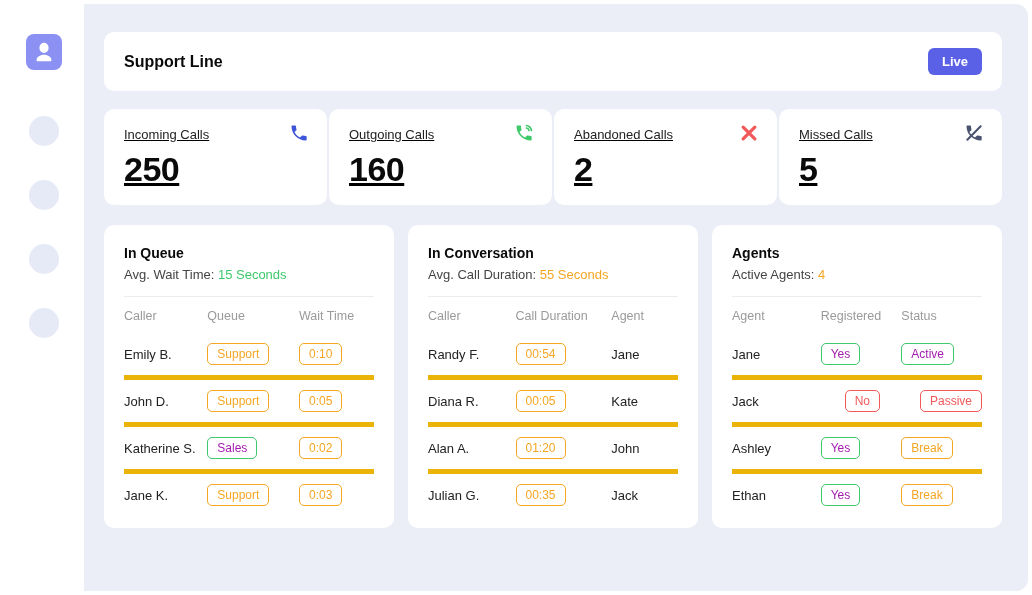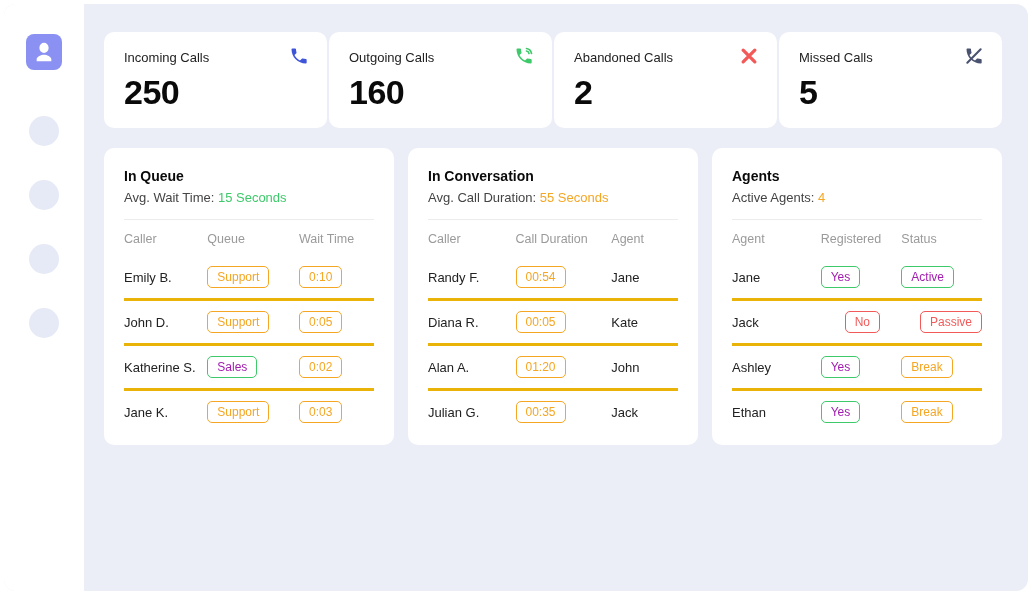--- a/index.html
+++ b/index.html
@@ -71,20 +71,21 @@
   padding: 6px 14px;
   border-radius: 6px;
   border: none;
   cursor: pointer;
 }
 .stat-row {
   display: grid;
   grid-template-columns: repeat(4, 1fr);
   gap: 2px;
   margin-bottom: 20px;
+  text-decoration: underline;
 }
 .stat-card {
   background: #fff;
   border-radius: 10px;
   padding: 18px 20px 16px;
   position: relative;
 }
 .stat-label {
   font-size: 13px;
   color: #222;
@@ -134,21 +135,21 @@
 .table-head {
   display: grid;
   font-size: 12.5px;
   color: #9a9a9a;
   margin-bottom: 10px;
 }
 .tr {
   display: grid;
   align-items: center;
   padding: 10px 0;
-  border-bottom: 3px solid #eab308;
+  border-bottom: 5px solid #eab308;
   font-size: 13px;
   color: #222;
 }
 .tr:last-child { border-bottom: none; }
 .queue-grid { grid-template-columns: 1fr 1.1fr 0.9fr; }
 .conv-grid { grid-template-columns: 1.05fr 1.15fr 0.8fr; }
 .agent-grid { grid-template-columns: 1.1fr 1fr 1fr; }
 .pill {
   display: inline-block;
   padding: 3px 9px;
@@ -173,20 +174,24 @@
         </svg>
     </div>
     <div class="sidebar-dot"></div>
     <div class="sidebar-dot"></div>
     <div class="sidebar-dot"></div>
     <div class="sidebar-dot"></div>
   </div>
 
   <div class="main">
 
+    <div class="header">
+      <div class="header-title">Support Line</div>
+      <button class="live-btn">Live</button>
+    </div>
 
     <div class="stat-row">
 
       <div class="stat-card">
         <div class="stat-label">Incoming Calls</div>
         <div class="stat-value">250</div>
         <svg class="stat-icon" viewBox="0 0 24 24" fill="#3f55d9">
             <path d="M6.6 10.8c1.4 2.8 3.8 5.2 6.6 6.6l2.2-2.2c.3-.3.7-.4 1-.2 1.2.4 2.5.6 3.8.6.6 0 1 .4 1 1V20c0 .6-.4 1-1 1C10.6 21 3 13.4 3 4c0-.6.4-1 1-1h3.4c.6 0 1 .4 1 1 0 1.3.2 2.6.6 3.8.1.4 0 .8-.2 1l-2.2 2z"></path>
           </svg>
       </div>

